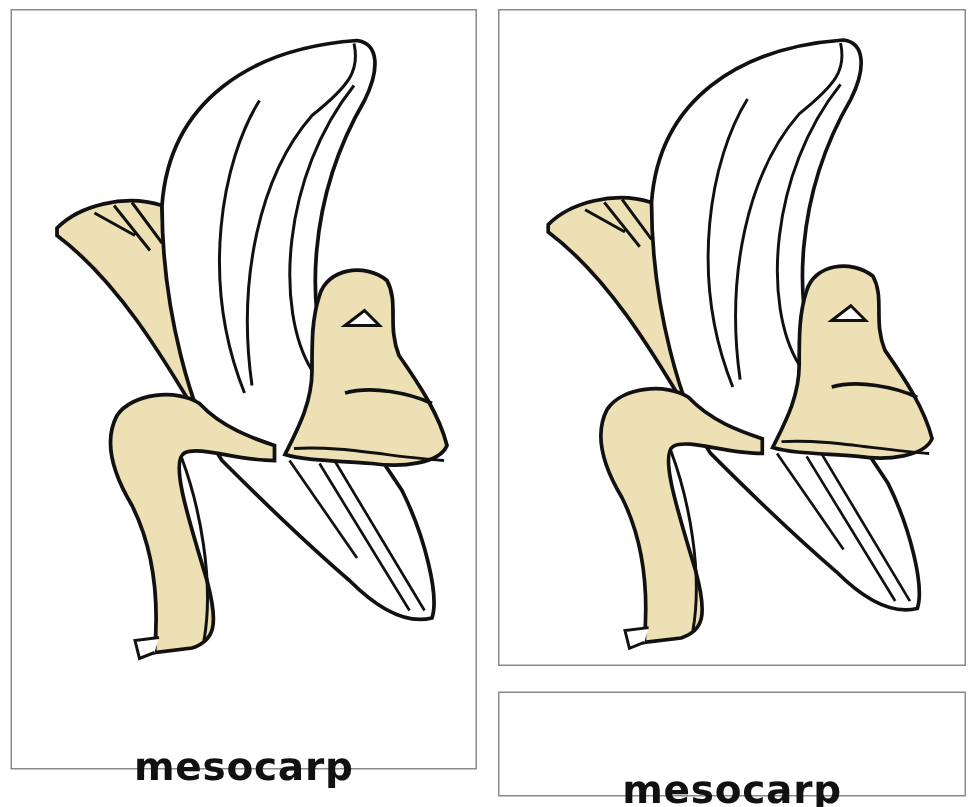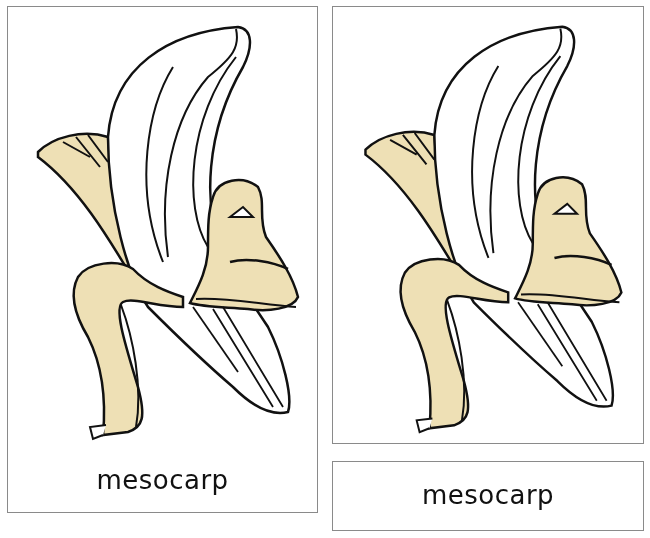--- a/index.html
+++ b/index.html
@@ -2,21 +2,21 @@
 <html><head>
 <meta charset="utf-8">
 <style>
   html,body{margin:0;padding:0;background:#fff;}
   body{width:650px;height:538px;position:relative;overflow:hidden;font-family:"DejaVu Sans","Liberation Sans",sans-serif;}
   .card{position:absolute;border:1.5px solid #8a8a8a;background:#fff;box-sizing:border-box;}
   #control{left:7px;top:6px;width:311px;height:507px;}
   #picture{left:332px;top:6px;width:312px;height:438px;}
   #label{left:332px;top:461px;width:312px;height:70px;}
   .art{position:absolute;left:0;top:0;}
-  .caption{position:absolute;left:0;width:100%;text-align:center;color:#111;font-size:26px;letter-spacing:0.5px;font-weight:400;}
+  .caption{position:absolute;left:0;width:100%;text-align:center;color:#111;font-size:26px;letter-spacing:0.5px;font-weight:700;margin-top:32px;}
   #control .caption{top:458px;}
   #label .caption{top:18px;}
 </style>
 </head>
 <body>
 
 <svg width="0" height="0" style="position:absolute">
   <defs>
     <g id="banana">
 

